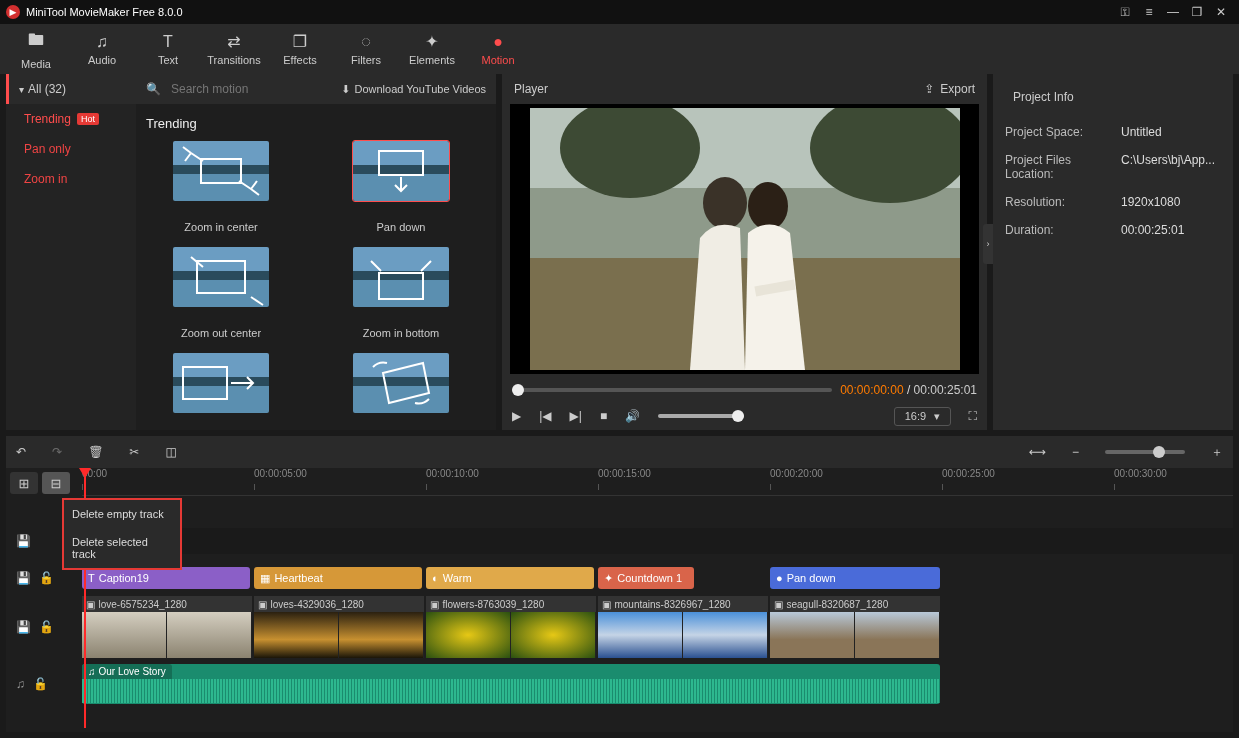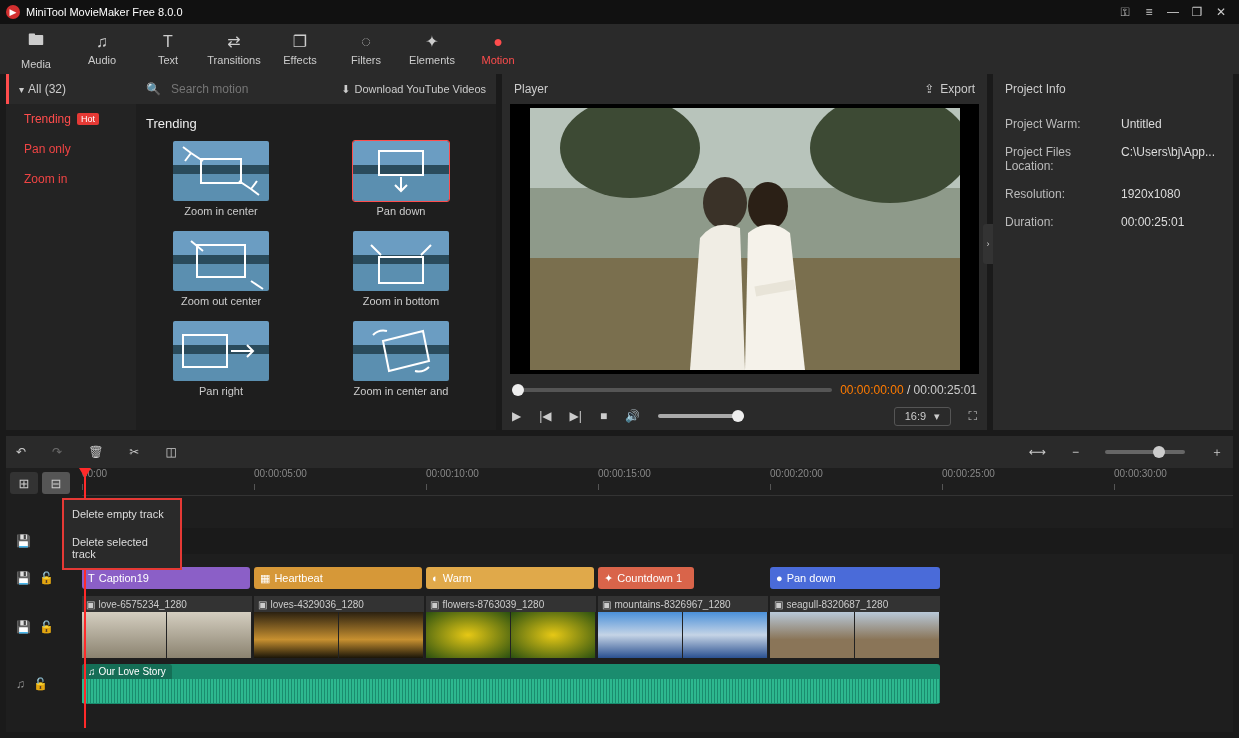--- a/index.html
+++ b/index.html
@@ -27,21 +27,21 @@
 .lib-cat.active { color:#ff4d4d; }
 .hot-badge { background:#e53935; color:#fff; font-size:9px; padding:1px 4px; border-radius:2px; }
 
 .lib-right { flex:1; display:flex; flex-direction:column; }
 .lib-search-row { height:30px; display:flex; align-items:center; padding:0 10px; gap:10px; background:#2a2a2a;}
 .lib-search-row input { background:transparent; border:none; color:#ccc; flex:1; outline:none; font-size:12px;}
 .lib-search-row .dl { font-size:11px; color:#ccc; display:flex; align-items:center; gap:4px;}
 .lib-content { flex:1; padding: 6px 10px; overflow:hidden; background:#1e1e1e;}
 .lib-content h4 { font-size:13px; color:#eee; margin: 6px 0 10px; font-weight:500;}
 .grid { display:grid; grid-template-columns: repeat(2, 150px); gap: 14px 30px; }
-.thumb { display:flex; flex-direction:column; align-items:center; gap:4px; }
+.thumb { display:flex; flex-direction:column; align-items:center; gap:20px; }
 .thumb-img { width:96px; height:60px; background: linear-gradient(#6b9dc2 40%, #2a4b5c 40% 55%, #5b8fb0 55%); border-radius:2px; position:relative;}
 .thumb-img.sel { outline:1px solid #ff4d4d; }
 .thumb-label { font-size:11px; color:#ccc; }
 .arrow-overlay { position:absolute; inset:0; }
 .arrow-overlay svg { width:100%; height:100%; }
 
 .player { flex:1; background:#2a2a2a; display:flex; flex-direction:column; }
 .player-head { height:30px; display:flex; align-items:center; padding:0 12px; justify-content:space-between;gap:9px;}
 .player-head .export { display:flex; align-items:center; gap:6px; }
 .player-canvas { flex:1; background:#000; margin: 0 8px; display:flex; align-items:center; justify-content:center; }
@@ -51,21 +51,21 @@
 .scrub-bar { flex:1; height:4px; background:#555; border-radius:2px; position:relative;}
 .scrub-bar .dot { position:absolute; left:0; top:-4px; width:12px; height:12px; background:#eee; border-radius:50%;}
 .timecode .cur { color:#ff7b00; }
 .ctrl-row { display:flex; align-items:center; gap:18px; height:28px;}
 .ctrl-row .sp { flex:1; }
 .vol-bar { width:86px; height:4px; background:#aaa; border-radius:2px; position:relative;}
 .vol-bar .dot{ position:absolute; right:0; top:-4px; width:12px; height:12px; background:#eee; border-radius:50%;}
 .aspect { border:1px solid #555; padding:2px 10px; border-radius:3px; display:flex; align-items:center; gap:8px; font-size:11px;}
 
 .info { width: 240px; background:#2a2a2a; }
-.info-head { height:30px; display:flex; align-items:center; padding:0 12px;}
+.info-head { height:30px; display:flex; align-items:center; padding:0 20px;margin-top:8px;}
 .info-body { padding: 6px 12px; font-size: 12px;}
 .info-row { display:flex; padding: 7px 0;}
 .info-row .k { width: 116px; color:#bbb;}
 .info-row .v { color:#ddd;}
 .collapse-tab { position:absolute; left:-10px; top:150px; width:10px; height:40px; background:#333; display:flex;align-items:center;justify-content:center; font-size:9px; border-radius:3px 0 0 3px;}
 .info-wrap{ position:relative; }
 
 .tl-toolbar { height:32px; background:#2a2a2a; margin: 6px 6px 0; display:flex; align-items:center; padding:0 10px; gap:26px;}
 .tl-toolbar .sp{flex:1;}
 .zoom-bar { width:80px; height:4px; background:#666; border-radius:2px; position:relative;}
@@ -297,21 +297,21 @@
         <span>⛶</span>
       </div>
     </div>
   </div>
 
   <div class="info info-wrap">
     <div class="collapse-tab">›</div>
     <div class="info-head">Project Info</div>
     <div class="info-body">
       <div class="info-row">
-          <span class="k">Project Warm:</span>
+          <span class="k">Project Space:</span>
           <span class="v">Untitled</span>
         </div>
       <div class="info-row">
           <span class="k">Project Files Location:</span>
           <span class="v">C:\Users\bj\App...</span>
         </div>
       <div class="info-row">
           <span class="k">Resolution:</span>
           <span class="v">1920x1080</span>
         </div>

